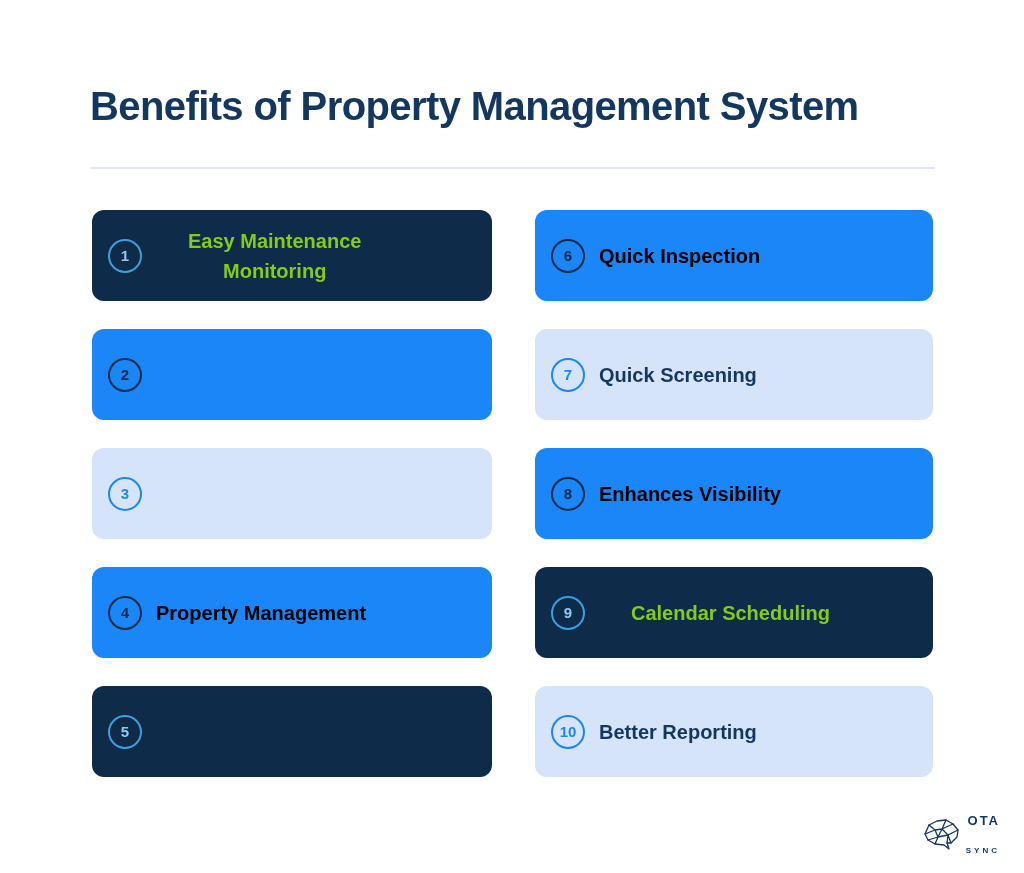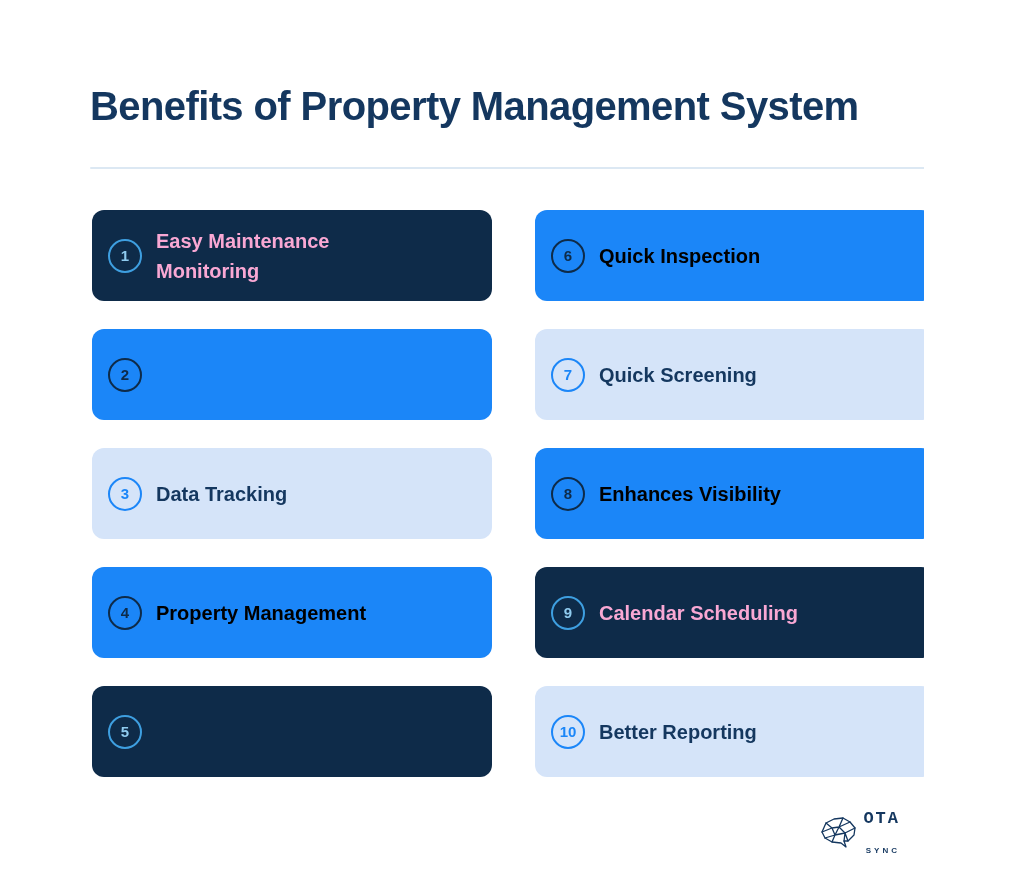--- a/index.html
+++ b/index.html
@@ -1,24 +1,25 @@
 <!DOCTYPE html>
 <html style="--bg: #FFFFFF; --navy: #0E2B49; --navy-text: #14375F; --brightBlue: #1B86F8; --lightBlue: #D5E4F9; --badgeBlueLight: #3E9FE0; --badgeNumLight: #8FCBEF; --divider: #DCE8F3;"><head>
 <meta charset="utf-8">
 <style>
   * { margin: 0; padding: 0; box-sizing: border-box; }
   html, body { background: #ffffff; }
   body { font-family: "Liberation Sans", "DejaVu Sans", sans-serif; }
 
   .canvas {
     position: relative;
-    width: 924px;
+    width: 1024px;
     height: 873px;
     background: var(--bg, #ffffff);
     overflow: hidden;
+    text-align: center;
   }
 
   .page-title {
     position: absolute;
     left: 90px;
     top: 84px;
     font-size: 40px;
     font-weight: 800;
     letter-spacing: -0.6px;
     color: var(--navy-text, #14375F);
@@ -73,41 +74,40 @@
   .card.dark .badge   { border-color: var(--badgeBlueLight, #3E9FE0); color: var(--badgeNumLight, #8FCBEF); }
   .card.bright .badge { border-color: var(--navy, #0E2B49); color: var(--navy, #0E2B49); }
   .card.light .badge  { border-color: var(--brightBlue, #1B86F8); color: var(--brightBlue, #1B86F8); }
 
   .label {
     font-size: 20px;
     font-weight: 700;
     line-height: 1.5;
     white-space: pre-line;
   }
-  .card.dark .label   { color: #f9a8d4; }
+  .card.dark .label   { color: #84cc16; margin-left: 32px; }
   .card.bright .label { color: #000000; }
   .card.light .label  { color: var(--navy-text, #14375F); }
 
   .logo {
     position: absolute;
     right: 24px;
     bottom: 18px;
     display: flex;
     align-items: center;
     gap: 6px;
     color: var(--navy-text, #14375F);
   }
   .logo svg { display: block; }
   .logo-text { display: flex; flex-direction: column; align-items: flex-end; }
   .logo-name {
-    font-size: 17px;
+    font-size: 13px;
     font-weight: 800;
     letter-spacing: 2px;
     line-height: 1;
-    font-family: Liberation Mono, monospace;
   }
   .logo-sub {
     font-size: 8px;
     font-weight: 700;
     letter-spacing: 3px;
     line-height: 1;
     margin-top: 20px;
   }
 </style>
 </head>
@@ -125,21 +125,20 @@
       <span class="label">Easy Maintenance
 Monitoring</span>
     </div>
 
     <div class="card bright">
       <span class="badge">2</span>
     </div>
 
     <div class="card light">
       <span class="badge">3</span>
-      <span class="label">Data Tracking</span>
     </div>
 
     <div class="card bright">
       <span class="badge">4</span>
       <span class="label">Property Management</span>
     </div>
 
     <div class="card dark">
       <span class="badge">5</span>
     </div>

